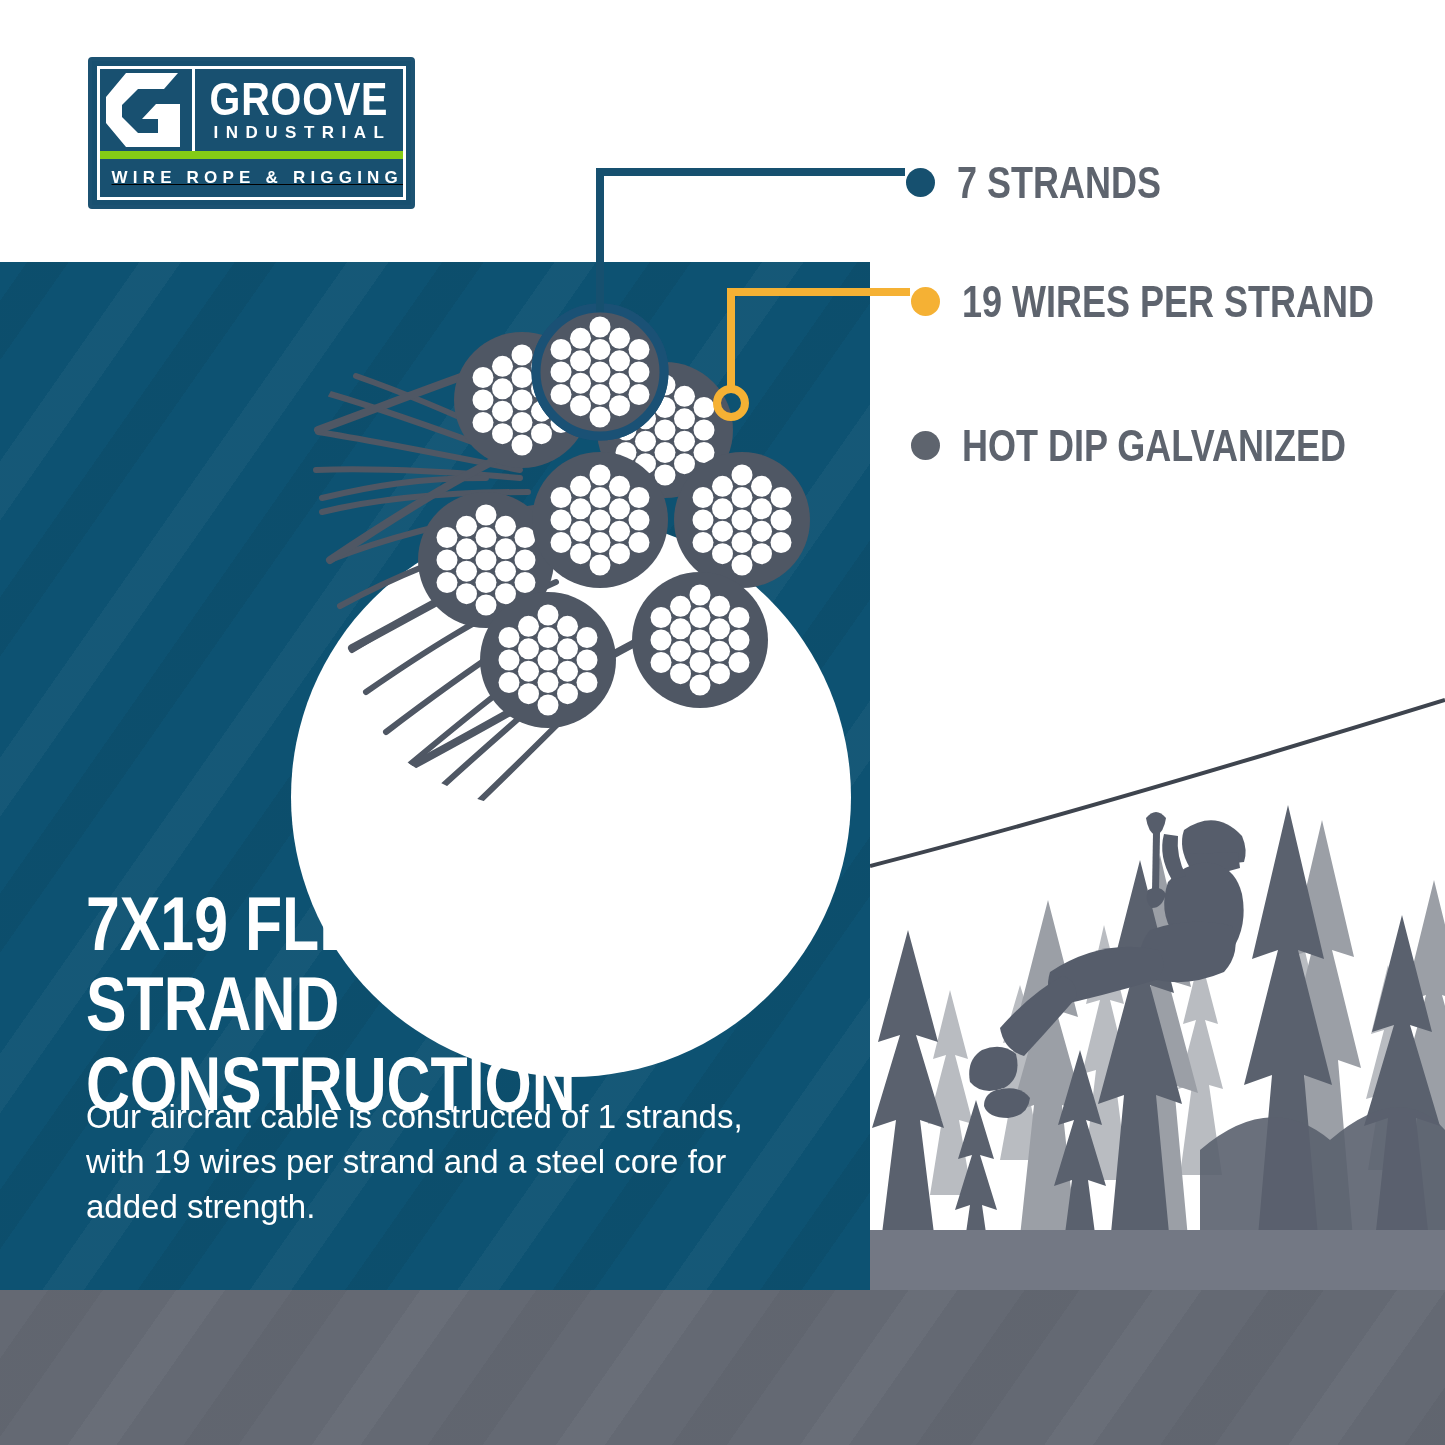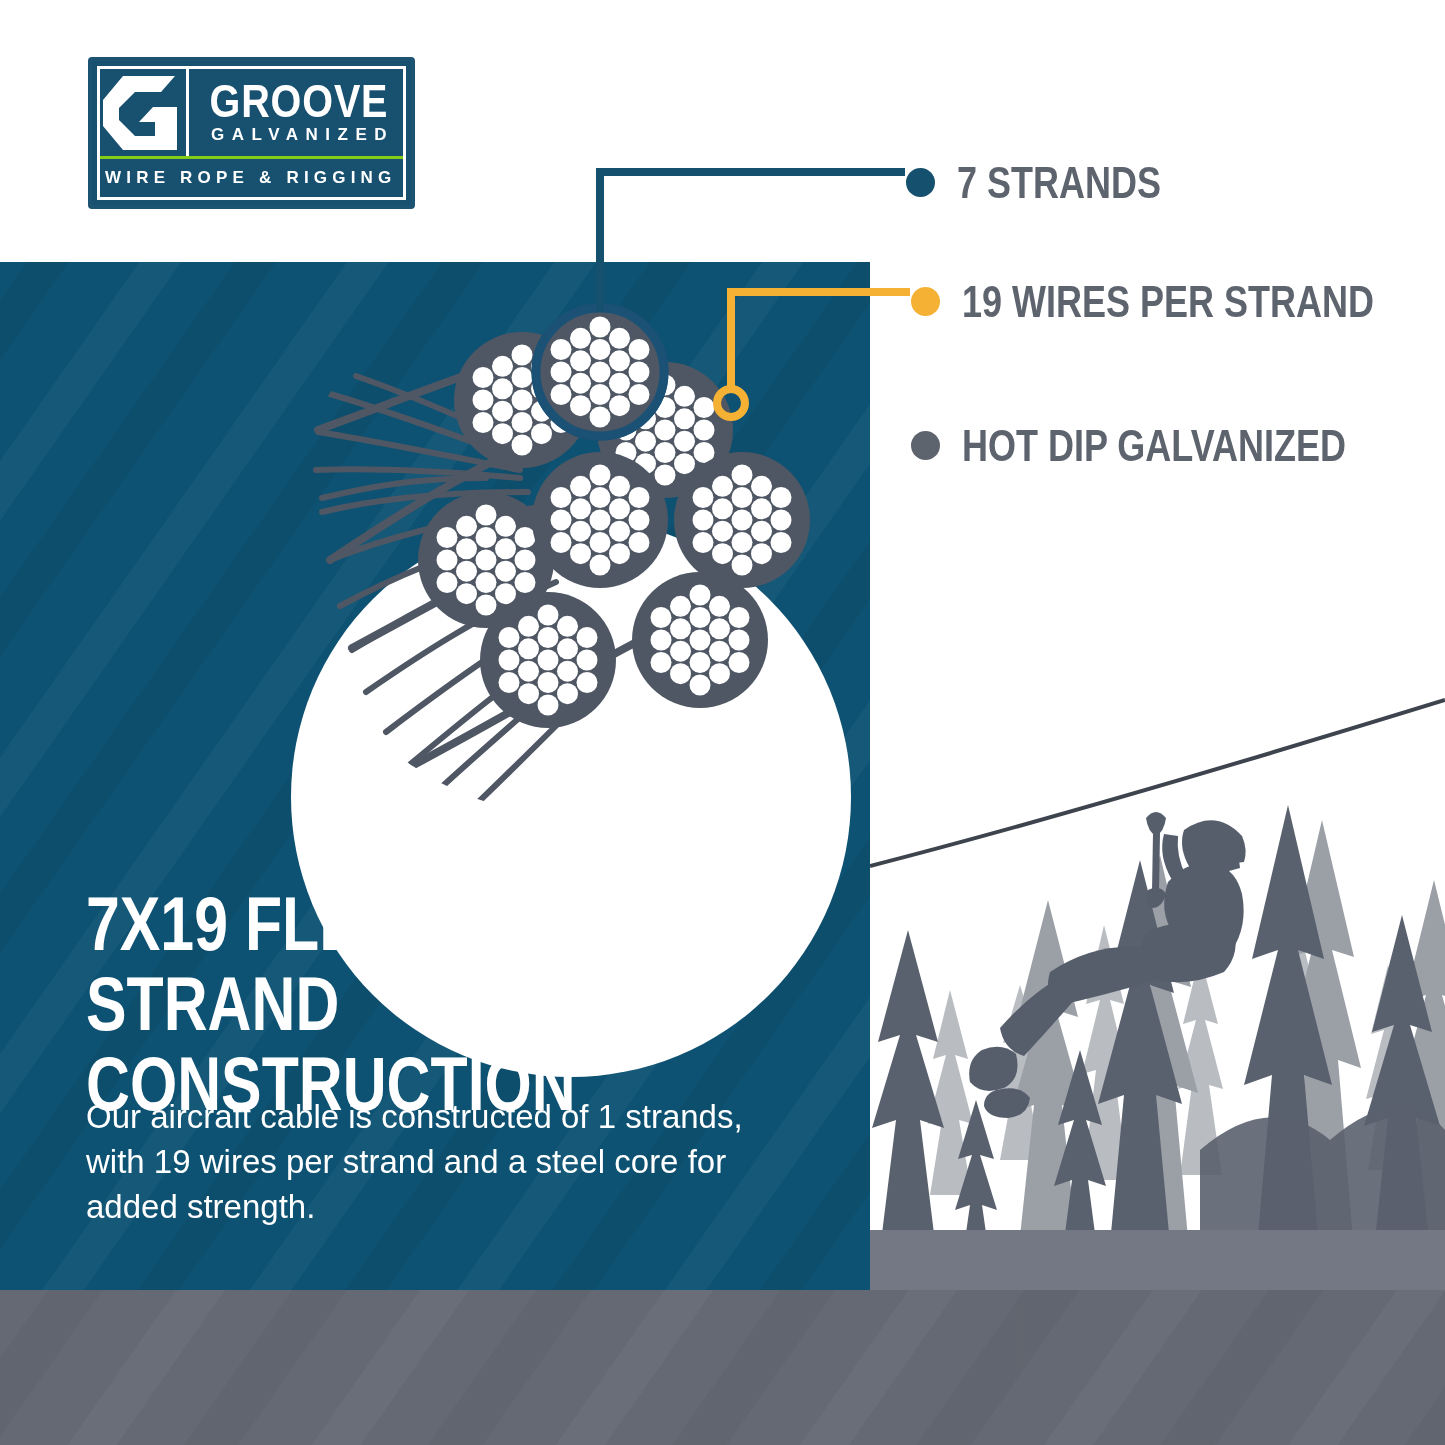--- a/index.html
+++ b/index.html
@@ -10,28 +10,28 @@
   
   #logo{position:absolute;left:88px;top:57px;width:327px;height:152px;
         border:4px solid #1c5272;border-radius:4px;background:#185070;
         box-sizing:border-box;padding:5px;}
   #logo-inner{position:relative;width:100%;height:100%;border:3px solid #ffffff;
         box-sizing:border-box;display:flex;flex-direction:column;}
   #logo-top{display:flex;flex:1 1 auto;min-height:0;}
   #logo-mark{width:104px;display:flex;align-items:center;justify-content:center;
         border-right:3px solid #ffffff;}
   #logo-words{flex:1;display:flex;flex-direction:column;align-items:center;
-        justify-content:center;padding-left:6px;}
+        justify-content:center;}
   .logo-groove{color:#fff;font-family:"Liberation Sans",sans-serif;font-weight:bold;
         font-size:46px;line-height:42px;letter-spacing:1px;
         transform:scaleX(.86);transform-origin:center;}
   .logo-industrial{color:#fff;font-weight:bold;font-size:17px;line-height:20px;
         letter-spacing:7.5px;margin-top:3px;padding-left:7px;}
-  #logo-bottom{height:38px;border-top:3px solid #84cc16;display:flex;
-        align-items:center;justify-content:flex-start;}
+  #logo-bottom{height:38px;border-top:8px solid #84cc16;display:flex;
+        align-items:center;justify-content:flex-end;text-decoration:underline;}
   .logo-tag{color:#fff;font-weight:bold;font-size:17px;letter-spacing:5.2px;padding-left:5px;}
 
   
   #blue-panel{position:absolute;left:0;top:262px;width:870px;height:1028px;
         background:#0d5272;overflow:hidden;}
   #blue-panel .stripes{position:absolute;inset:-40px;
         background:repeating-linear-gradient(125deg,
             rgba(255,255,255,0.035) 0px, rgba(255,255,255,0.035) 34px,
             rgba(255,255,255,0.0) 34px, rgba(255,255,255,0.0) 78px,
             rgba(0,0,0,0.05) 78px, rgba(0,0,0,0.05) 112px,
@@ -75,21 +75,21 @@
   <div id="logo">
     <div id="logo-inner">
       <div id="logo-top">
         <div id="logo-mark">
           <svg width="84" height="78" viewBox="0 0 84 78" aria-hidden="true">
             <path fill="#ffffff" d="M22 2 L74 2 L60 18 L34 18 L18 34 L18 46 L34 62 L54 62 L54 48 L38 48 L52 33 L76 33 L76 76 L22 76 L2 52 L2 26 Z"></path>
           </svg>
         </div>
         <div id="logo-words">
           <div class="logo-groove">GROOVE</div>
-          <div class="logo-industrial">GALVANIZED</div>
+          <div class="logo-industrial">INDUSTRIAL</div>
         </div>
       </div>
       <div id="logo-bottom">
         <div class="logo-tag">WIRE ROPE &amp; RIGGING</div>
       </div>
     </div>
   </div>
 
   <div id="blue-panel">
     <div class="stripes"></div>

